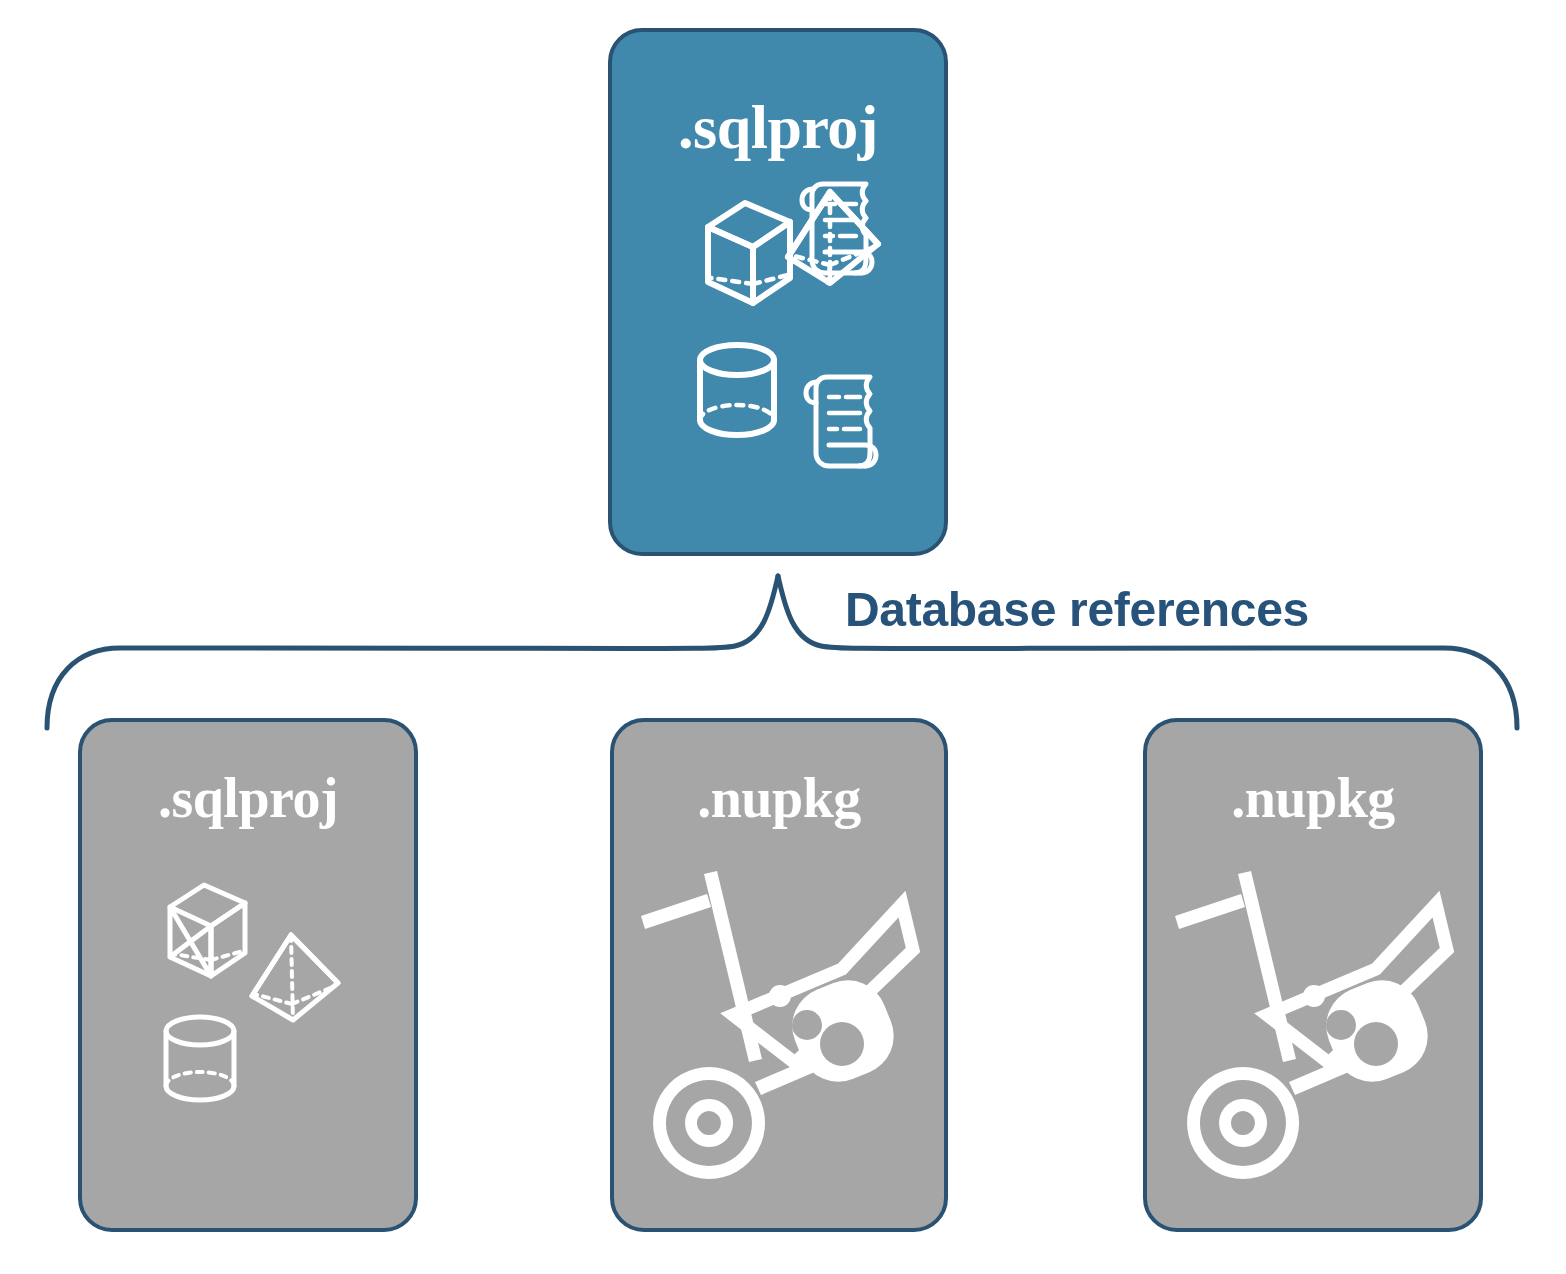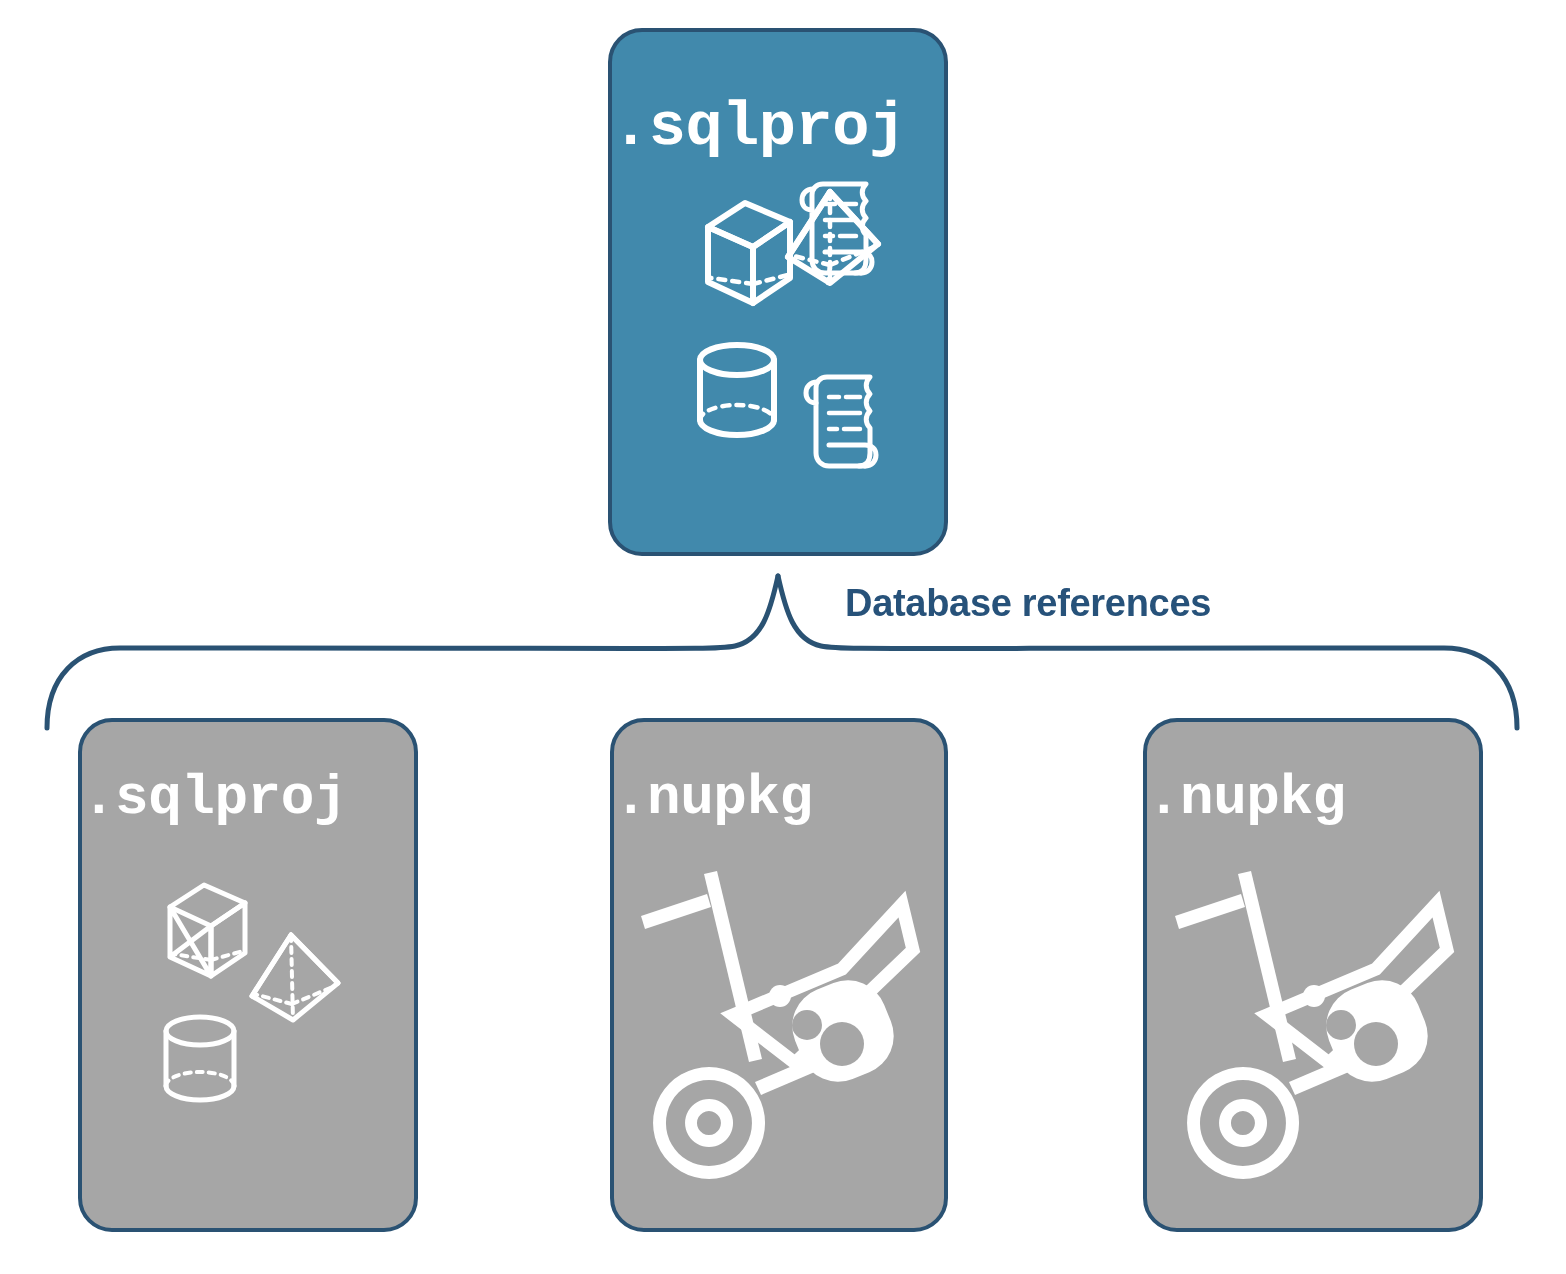--- a/index.html
+++ b/index.html
@@ -4,35 +4,35 @@
 <style>
   html,body{margin:0;padding:0;background:#ffffff;}
   body{width:1566px;height:1274px;font-family:"Liberation Sans",sans-serif;}
   #stage{position:relative;width:1566px;height:1274px;overflow:hidden;background:#fff;}
 
   .box{position:absolute;box-sizing:border-box;border:4px solid #2A5273;border-radius:34px;}
   .box.blue{background:#4189AC;}
   .box.gray{background:#A6A6A6;}
 
   .box-title{
-    position:absolute;left:0;right:0;
+    position:absolute;left:0;right:0;text-align:center;
     color:#ffffff;font-weight:bold;letter-spacing:-0.5px;
-    font-family:Liberation Mono, monospace;
+    font-family:Liberation Serif, serif;
     -webkit-font-smoothing:antialiased;
   }
   .t-top{top:60px;font-size:62px;}
   .t-sub{top:44px;font-size:56px;}
 
   .icon-layer{position:absolute;inset:0;pointer-events:none;}
 
   .brace-layer{position:absolute;left:0;top:0;width:1566px;height:1274px;pointer-events:none;}
 
   .ref-label{
     position:absolute;
-    color:#27527A;font-weight:bold;font-size:38px;
+    color:#27527A;font-weight:bold;font-size:48px;
     letter-spacing:-0.3px;white-space:nowrap;
     font-family:"Liberation Sans",sans-serif;
   }
 </style>
 </head>
 <body>
 
 <div id="stage">
 
   <div class="box blue" style="left:608px;top:28px;width:340px;height:528px;">

